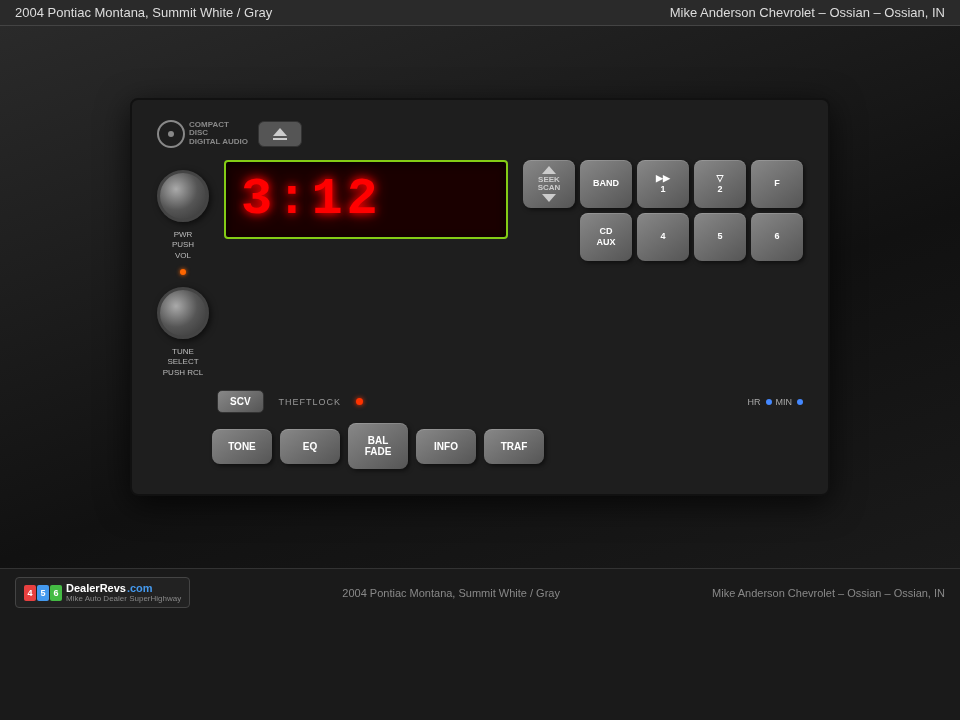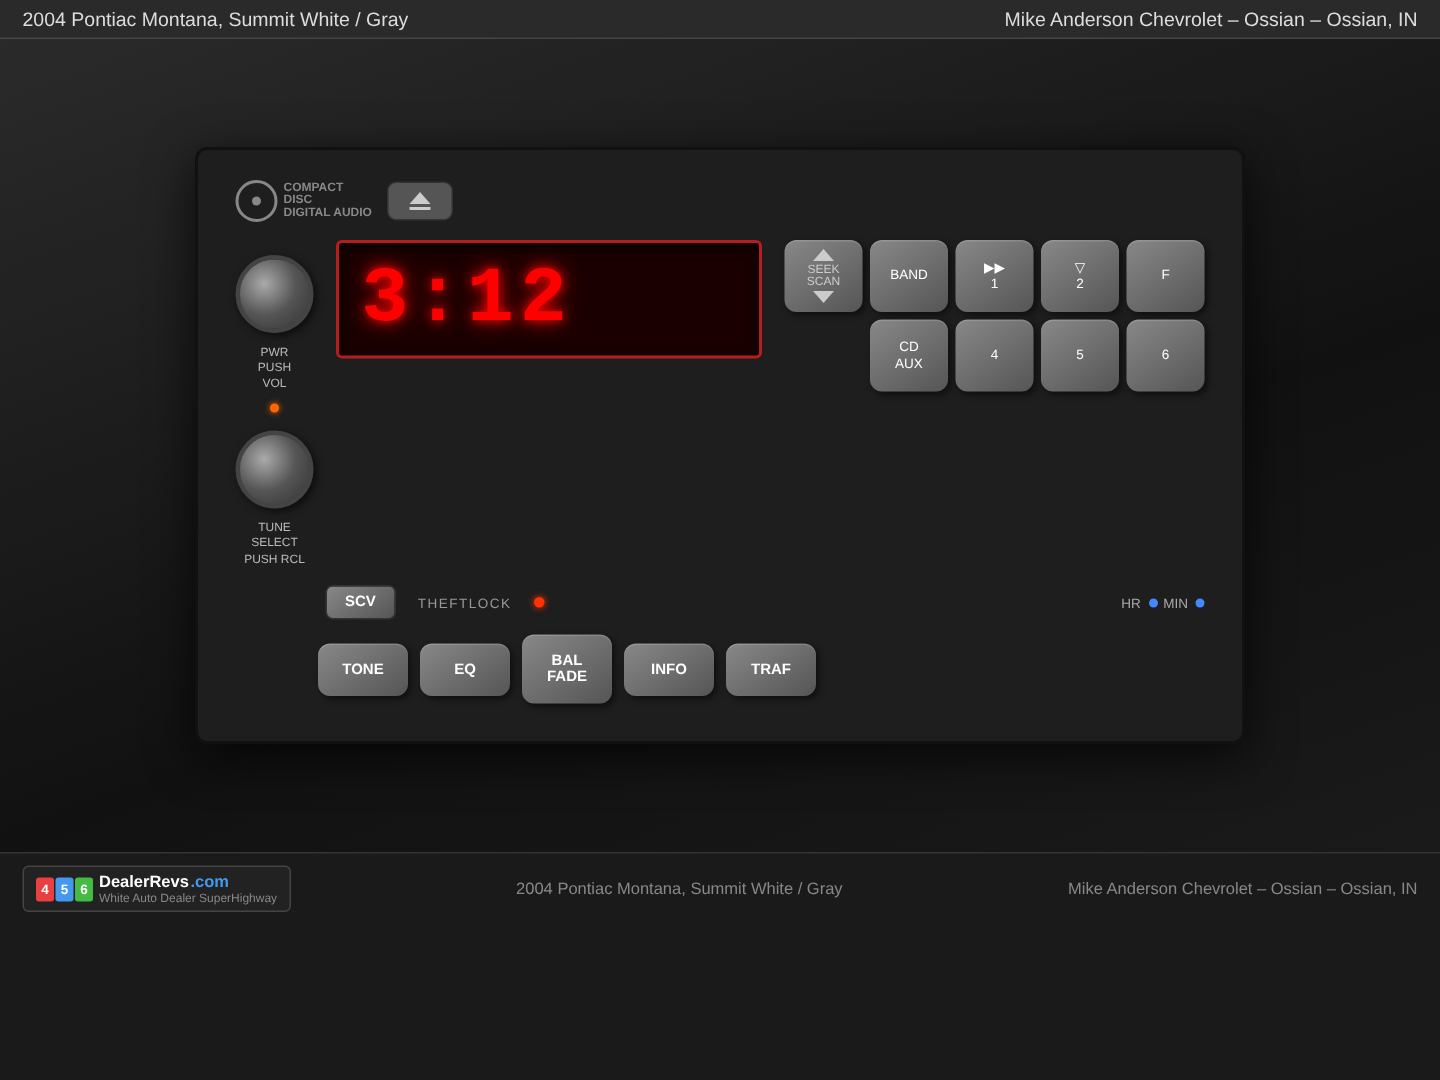--- a/index.html
+++ b/index.html
@@ -155,21 +155,21 @@
       height: 6px;
       background: #ff6600;
       border-radius: 50%;
       box-shadow: 0 0 4px #ff6600;
     }
 
     
     .display-area {
       flex: 1;
       background: #1a0000;
-      border: 2px solid #b91c1c;
+      border: 2px solid #84cc16;
       border-radius: 4px;
       padding: 8px 15px;
       min-height: 70px;
       display: flex;
       align-items: center;
       justify-content: flex-start;
       box-shadow: inset 0 2px 8px rgba(0,0,0,0.8);
     }
 
     .display-time {
@@ -188,21 +188,21 @@
       grid-template-rows: repeat(2, 48px);
       gap: 5px;
     }
 
     .radio-btn {
       background: linear-gradient(145deg, #888, #555);
       border: none;
       border-radius: 8px;
       color: #fff;
       font-size: 9px;
-      font-weight: normal;
+      font-weight: bold;
       cursor: pointer;
       text-align: center;
       line-height: 1.2;
       box-shadow: 2px 2px 4px rgba(0,0,0,0.5), inset 0 1px rgba(255,255,255,0.15);
       display: flex;
       align-items: center;
       justify-content: center;
       padding: 2px;
     }
 
@@ -489,21 +489,21 @@
         <div class="dealer-logo-numbers">
           <div class="num-block" style="background:#e84040;">4</div>
           <div class="num-block" style="background:#4499ee;">5</div>
           <div class="num-block" style="background:#44bb44;">6</div>
         </div>
         <div>
           <div style="display:flex;align-items:baseline;gap:1px;">
             <span class="dealer-text">DealerRevs</span>
             <span class="dealer-text" style="color:#4499ee;font-size:11px;">.com</span>
           </div>
-          <div class="dealer-tagline">White Auto Dealer SuperHighway</div>
+          <div class="dealer-tagline">Mike Auto Dealer SuperHighway</div>
         </div>
       </div>
     </div>
     <div class="bottom-center-text">2004 Pontiac Montana,   Summit White / Gray</div>
     <div class="bottom-right-text">Mike Anderson Chevrolet – Ossian – Ossian, IN</div>
   </div>
 
 </div>
 
 </body></html>

